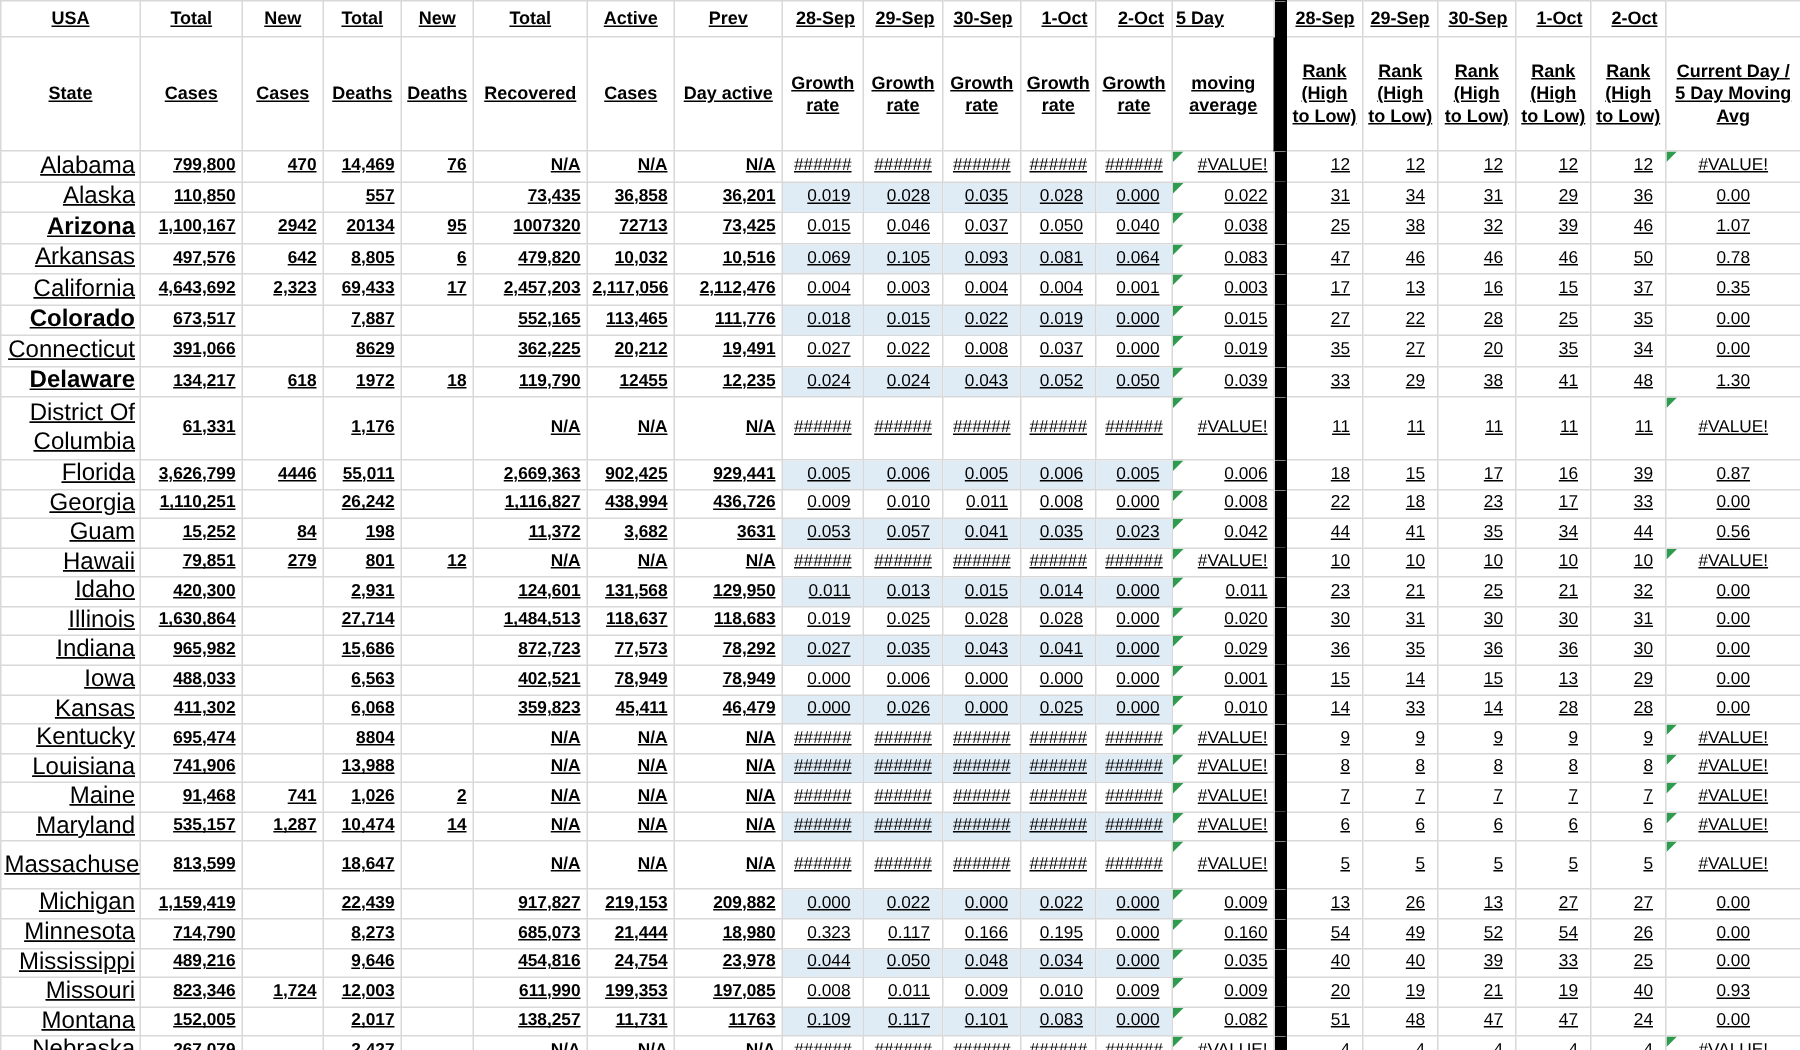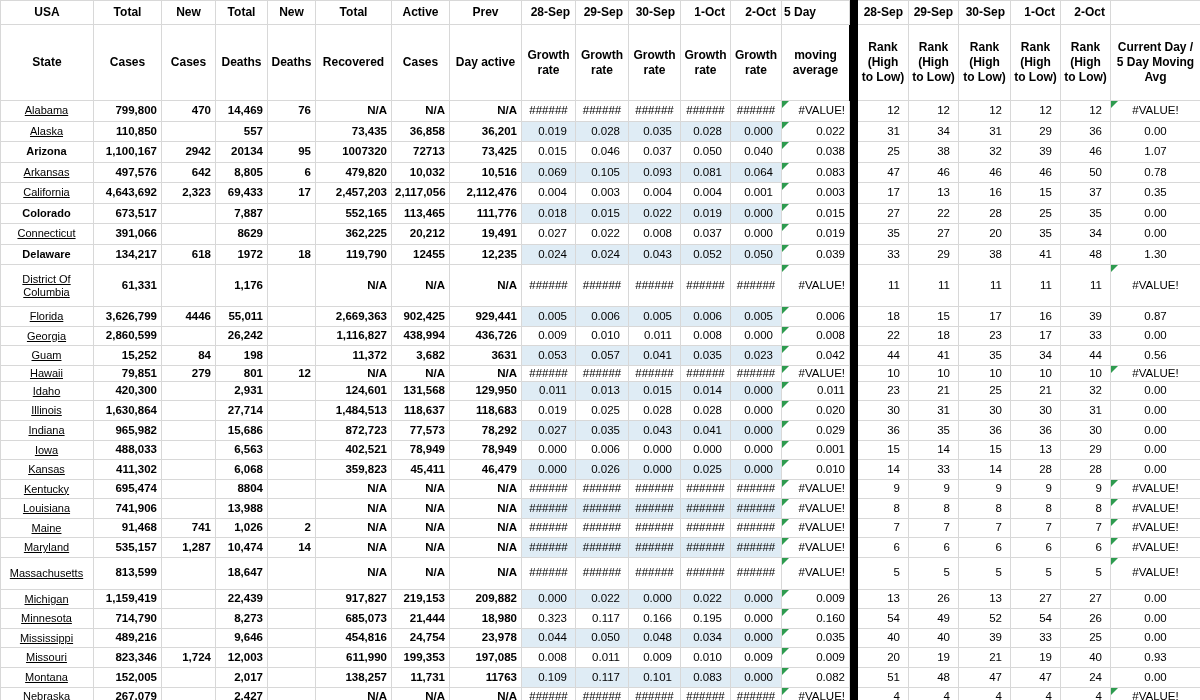--- a/index.html
+++ b/index.html
@@ -1,26 +1,26 @@
 <!DOCTYPE html>
 <html><head>
 <meta charset="utf-8">
 <style>
   html,body{margin:0;padding:0;background:#fff;}
   body{font-family:"Liberation Sans",sans-serif;color:#000;}
-  #sheet{width:1200px;height:700px;overflow:hidden;background:#fff;}
+  #sheet{width:1200px;height:700px;overflow:hidden;background:#fff;text-decoration:underline;}
   table{border-collapse:collapse;table-layout:fixed;width:1200px;}
   td{border:1px solid #d8d8d8;overflow:hidden;white-space:nowrap;font-size:11.5px;
      padding:0 3px;position:relative;vertical-align:middle;line-height:1.15;}
   
   td.h{font-weight:bold;font-size:12px;text-align:center;white-space:normal;line-height:1.25;}
   td.h-date{text-align:right;padding-right:5px;white-space:nowrap;}
   td.h-left{text-align:left;padding-left:2px;white-space:nowrap;}
   
-  td.st{text-align:center;padding-left:2px;white-space:normal;font-size:11px;}
+  td.st{text-align:right;padding-left:2px;white-space:normal;font-size:16px;}
   td.st.link{text-decoration:underline;}
   td.st.boldname{font-weight:bold;}
   td.num{text-align:right;font-weight:bold;padding-right:4px;}
   td.g{text-align:right;padding-right:8px;}
   td.g.hash{text-align:center;padding:0 2px;letter-spacing:0;}
   td.band{background:#dfecf5;}
   td.mavg{text-align:right;padding-right:4px;}
   td.rk{text-align:right;padding-right:8px;}
   td.cur{text-align:center;}
   td.div{background:#000;border-color:#000;padding:0;}
@@ -329,21 +329,21 @@
           <td class="div"></td>
           <td class="rk">18</td>
           <td class="rk">15</td>
           <td class="rk">17</td>
           <td class="rk">16</td>
           <td class="rk">39</td>
           <td class="cur">0.87</td>
         </tr>
         <tr style="height: 19.6px;">
           <td class="st link">Georgia</td>
-          <td class="num">2,860,599</td>
+          <td class="num">1,110,251</td>
           <td class="num"></td>
           <td class="num">26,242</td>
           <td class="num"></td>
           <td class="num">1,116,827</td>
           <td class="num">438,994</td>
           <td class="num">436,726</td>
           <td class="g">0.009</td>
           <td class="g">0.010</td>
           <td class="g">0.011</td>
           <td class="g">0.008</td>

